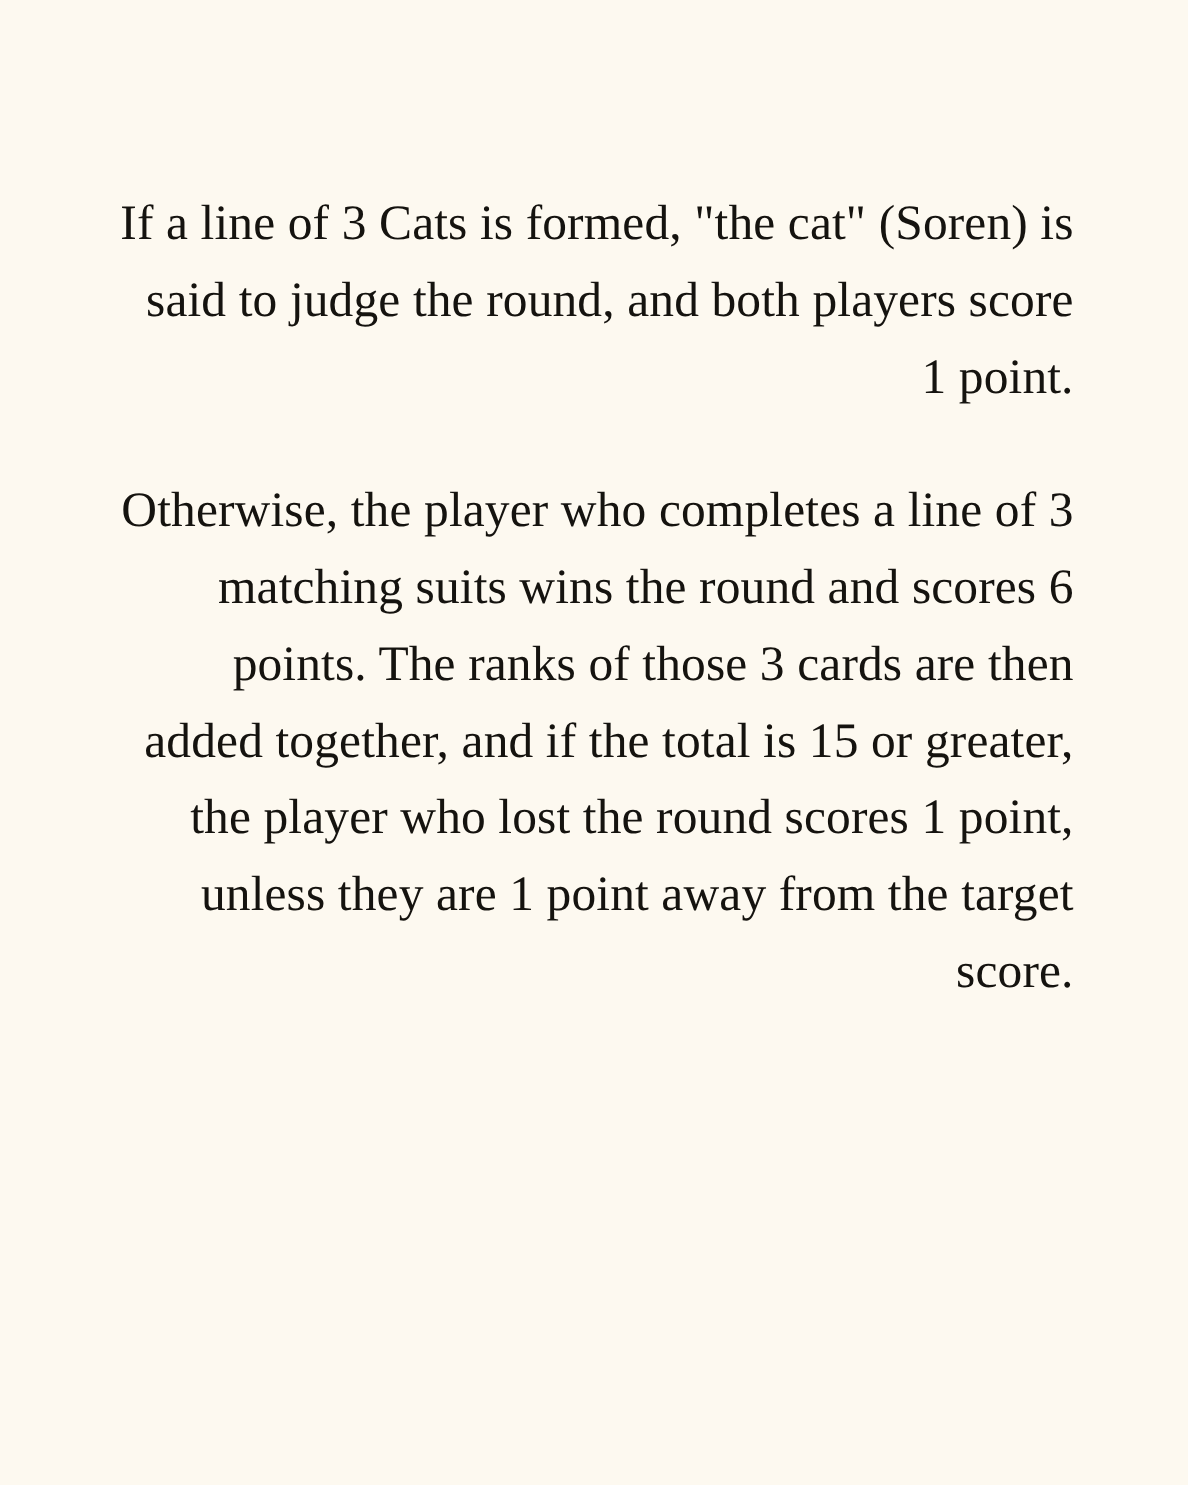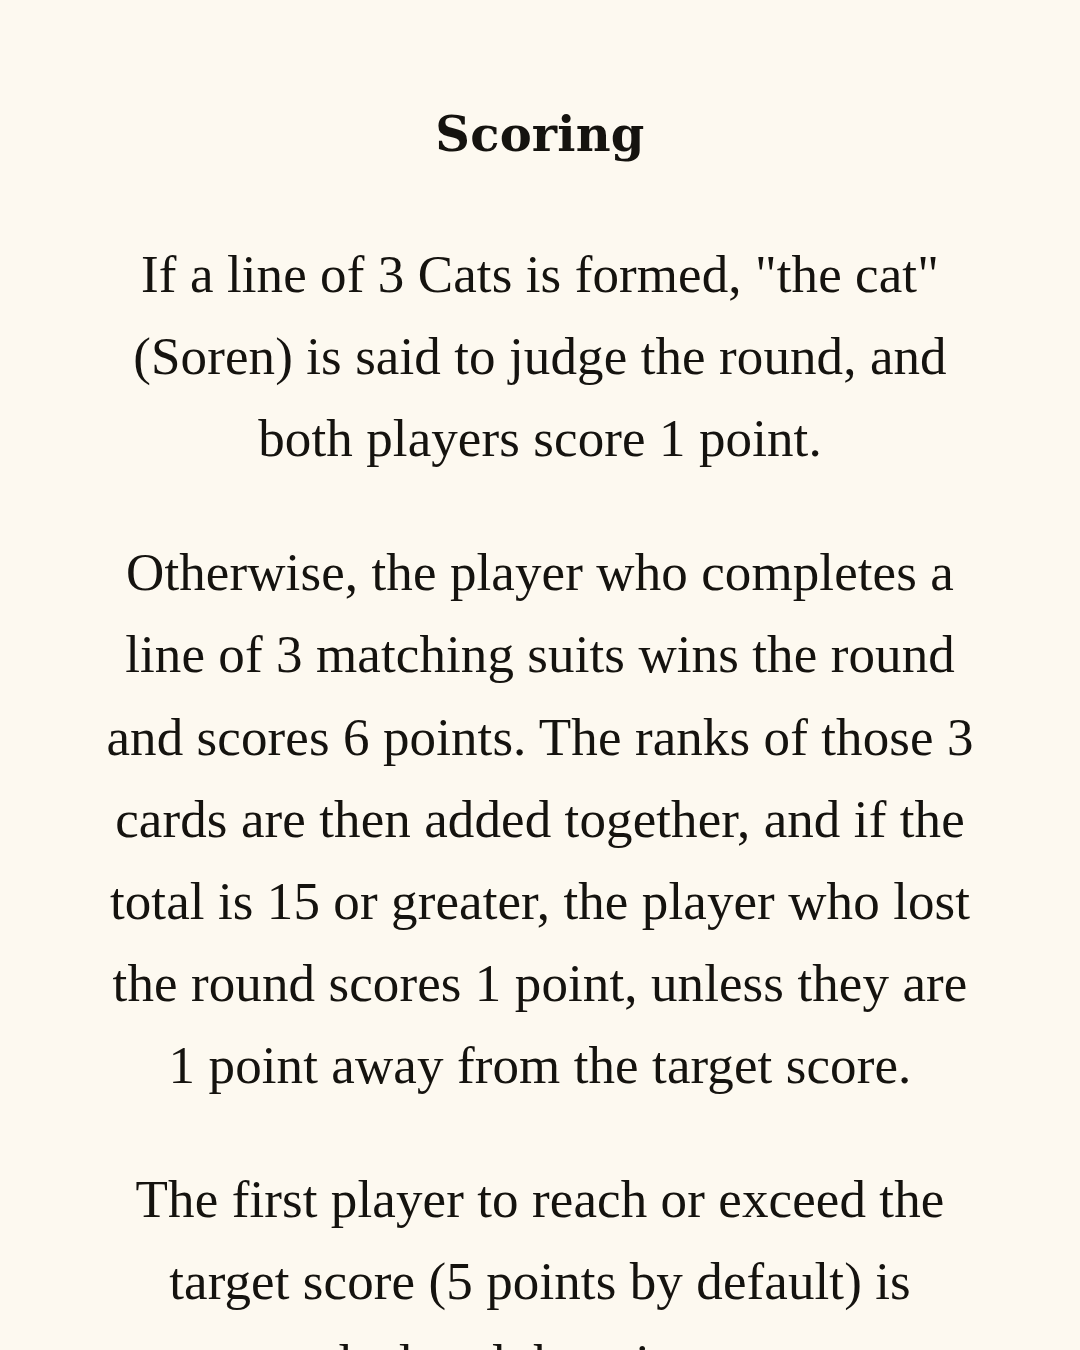--- a/index.html
+++ b/index.html
@@ -30,37 +30,35 @@
     text-align: center;
     letter-spacing: 0.2px;
     margin: 0;
     padding-top: 12px;
   }
   .body-copy {
     margin-top: 72px;
   }
   .paragraph {
     font-family: "Liberation Serif", serif;
-    font-size: 53px;
+    font-size: 45px;
     line-height: 1.55;
     letter-spacing: 0.1px;
     margin: 0 0 52px 0;
-    text-align: center;
+    text-align: right;
     color: #15130f;
   }
   .paragraph:last-child {
     margin-bottom: 0;
   }
 </style>
 </head>
 <body>
 
 <div class="page">
 
-  <h1 class="doc-title">Scoring</h1>
 
   <div class="body-copy">
     <p class="paragraph">If a line of 3 Cats is formed, "the cat" (Soren) is said to judge the round, and both players score 1 point.</p>
     <p class="paragraph">Otherwise, the player who completes a line of 3 matching suits wins the round and scores 6 points. The ranks of those 3 cards are then added together, and if the total is 15 or greater, the player who lost the round scores 1 point, unless they are 1 point away from the target score.</p>
-    <p class="paragraph">The first player to reach or exceed the target score (5 points by default) is declared the winner.</p>
   </div>
 
 </div>
 
 </body></html>

